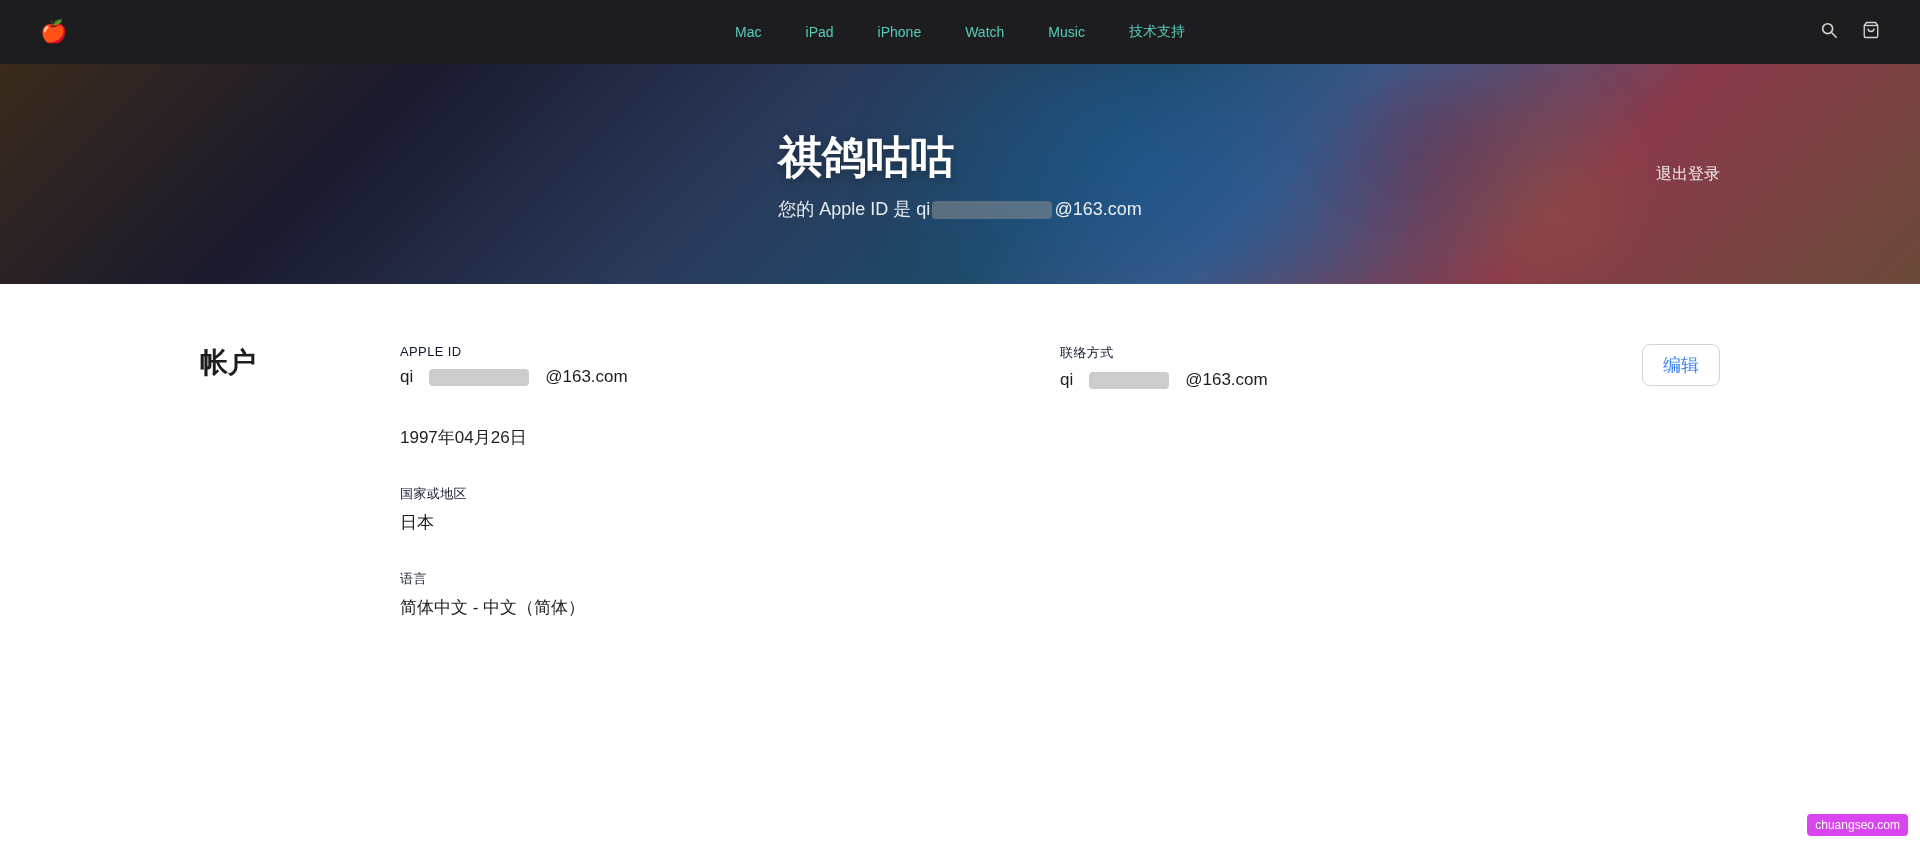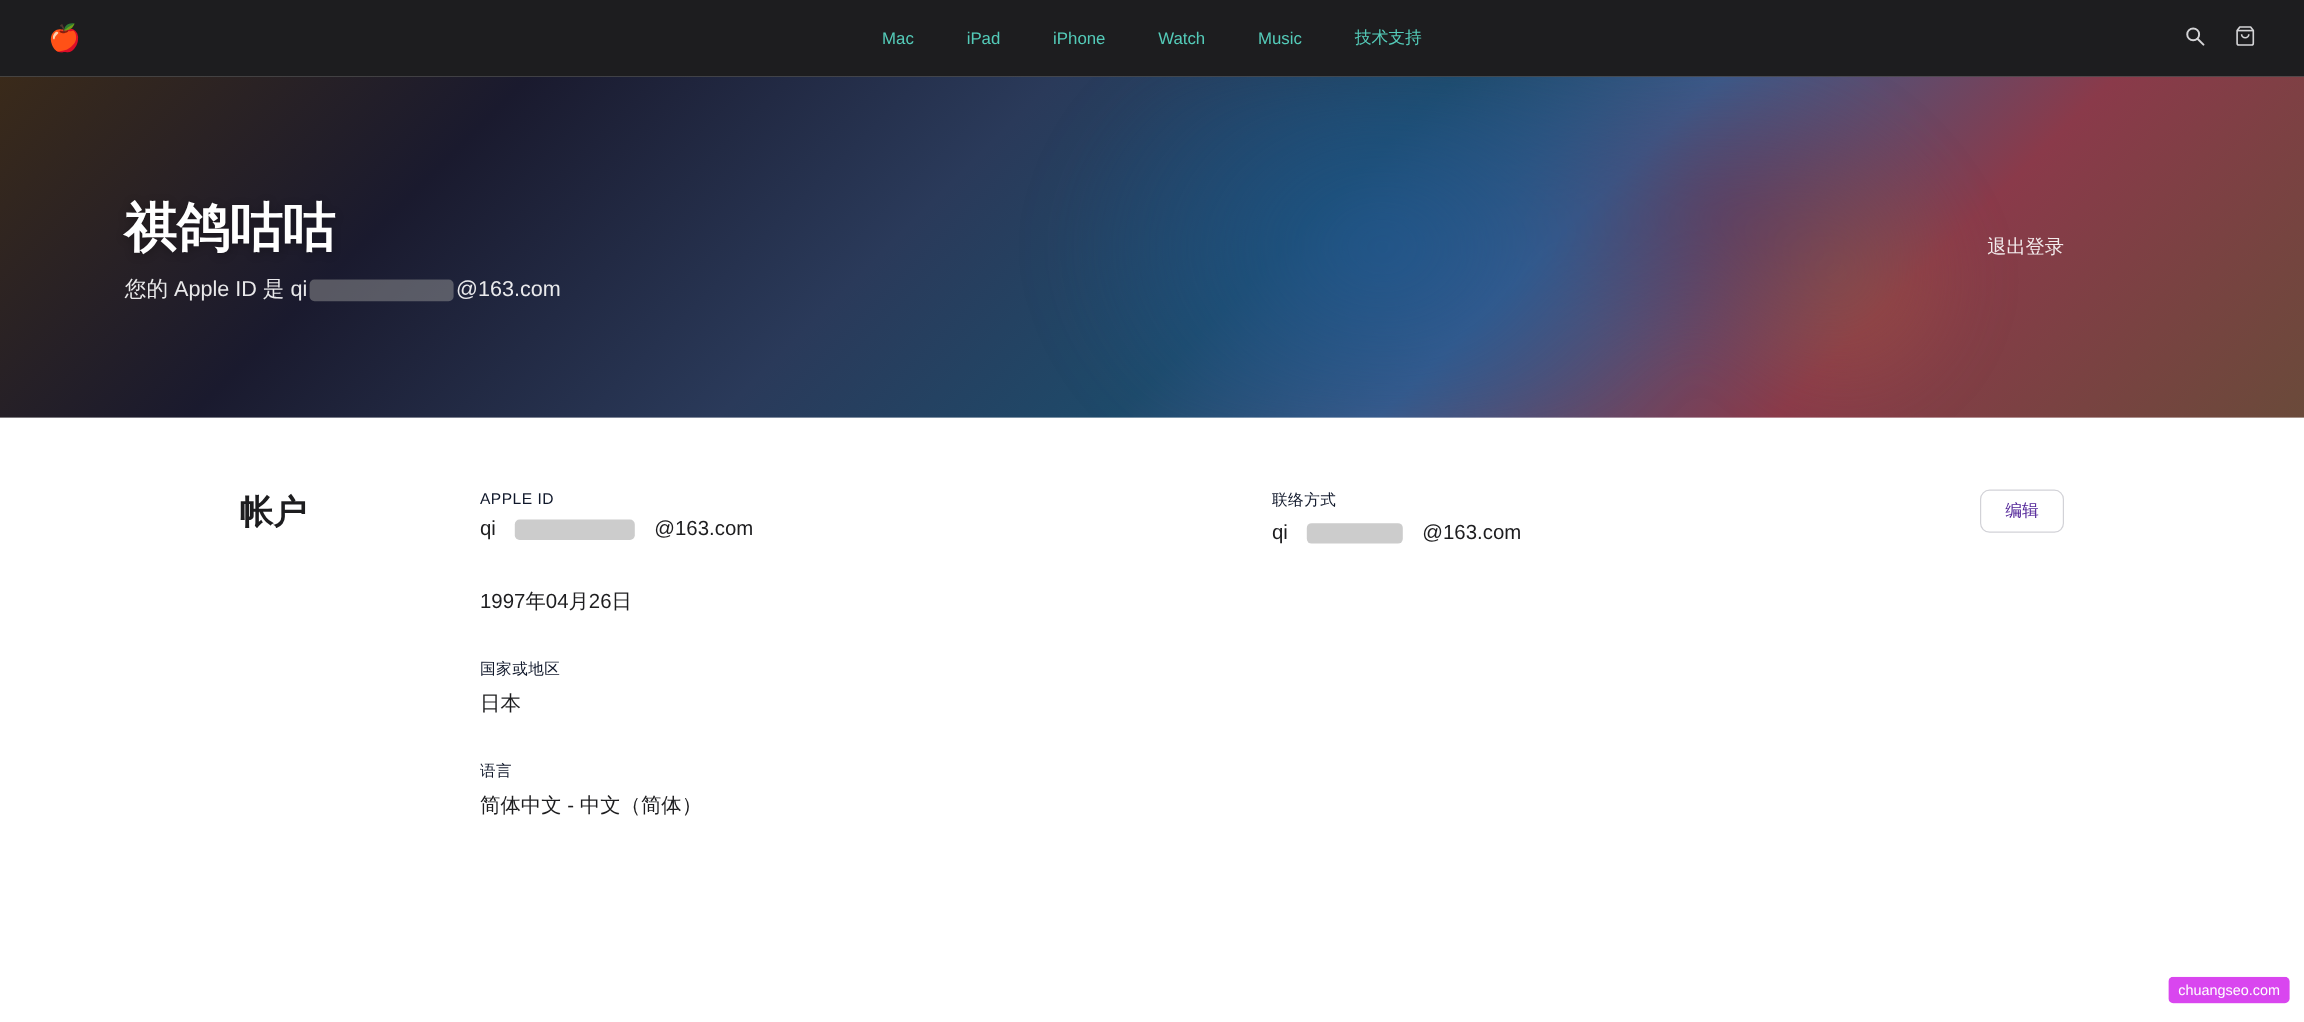--- a/index.html
+++ b/index.html
@@ -45,27 +45,28 @@
     .nav-icon {
       color: #f5f5f7;
       font-size: 18px;
       cursor: pointer;
       opacity: 0.85;
     }
 
     
     .hero-banner {
       width: 100%;
-      height: 284px;
+      height: 220px;
       background: linear-gradient(135deg, #3a2a1a 0%, #1a1a2e 20%, #2a3a5a 40%, #1e4a6a 55%, #3a5a8a 65%, #8a3a4a 80%, #6a4a3a 100%);
       display: flex;
       align-items: center;
       padding: 0 104px;
       position: relative;
       overflow: hidden;
+      justify-content: center;
     }
     .hero-banner::before {
       content: '';
       position: absolute;
       inset: 0;
       background: 
         radial-gradient(ellipse 400px 300px at 60% 50%, rgba(30, 90, 150, 0.6) 0%, transparent 70%),
         radial-gradient(ellipse 300px 200px at 75% 40%, rgba(100, 50, 80, 0.5) 0%, transparent 60%),
         radial-gradient(ellipse 200px 200px at 80% 60%, rgba(160, 100, 60, 0.4) 0%, transparent 60%);
       filter: blur(20px);
@@ -163,22 +164,22 @@
       padding-bottom: 36px;
     }
     .edit-button {
       position: absolute;
       top: 0;
       right: 0;
       background: #fff;
       border: 1px solid #d2d2d7;
       border-radius: 8px;
       padding: 8px 20px;
-      font-size: 14px;
-      color: #4c1d95;
+      font-size: 18px;
+      color: #3b82f6;
       cursor: pointer;
       font-family: inherit;
     }
 
     
     .watermark {
       position: fixed;
       bottom: 16px;
       right: 12px;
       background: #d946ef;

